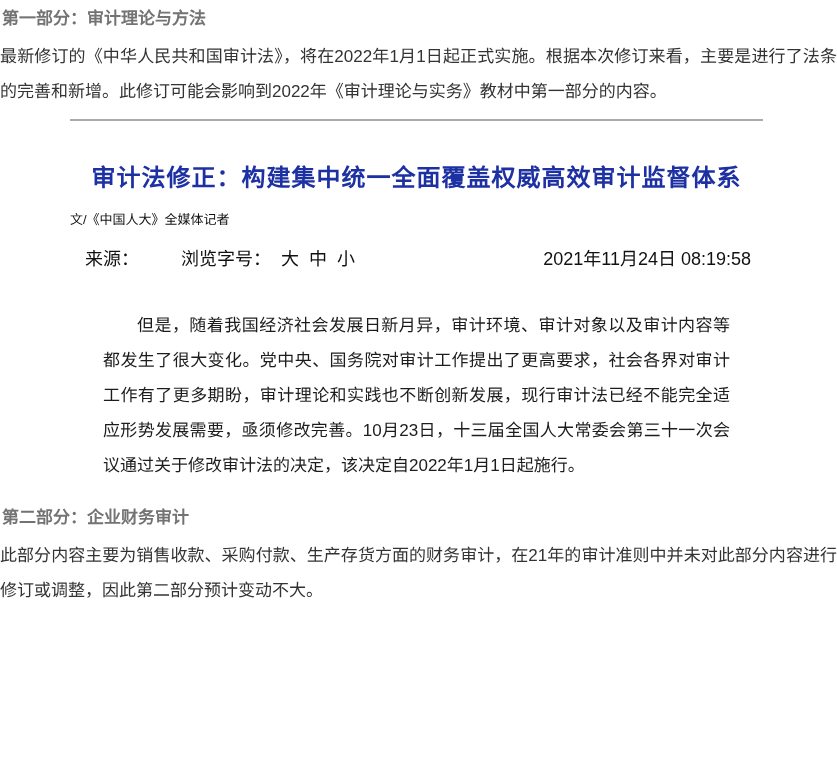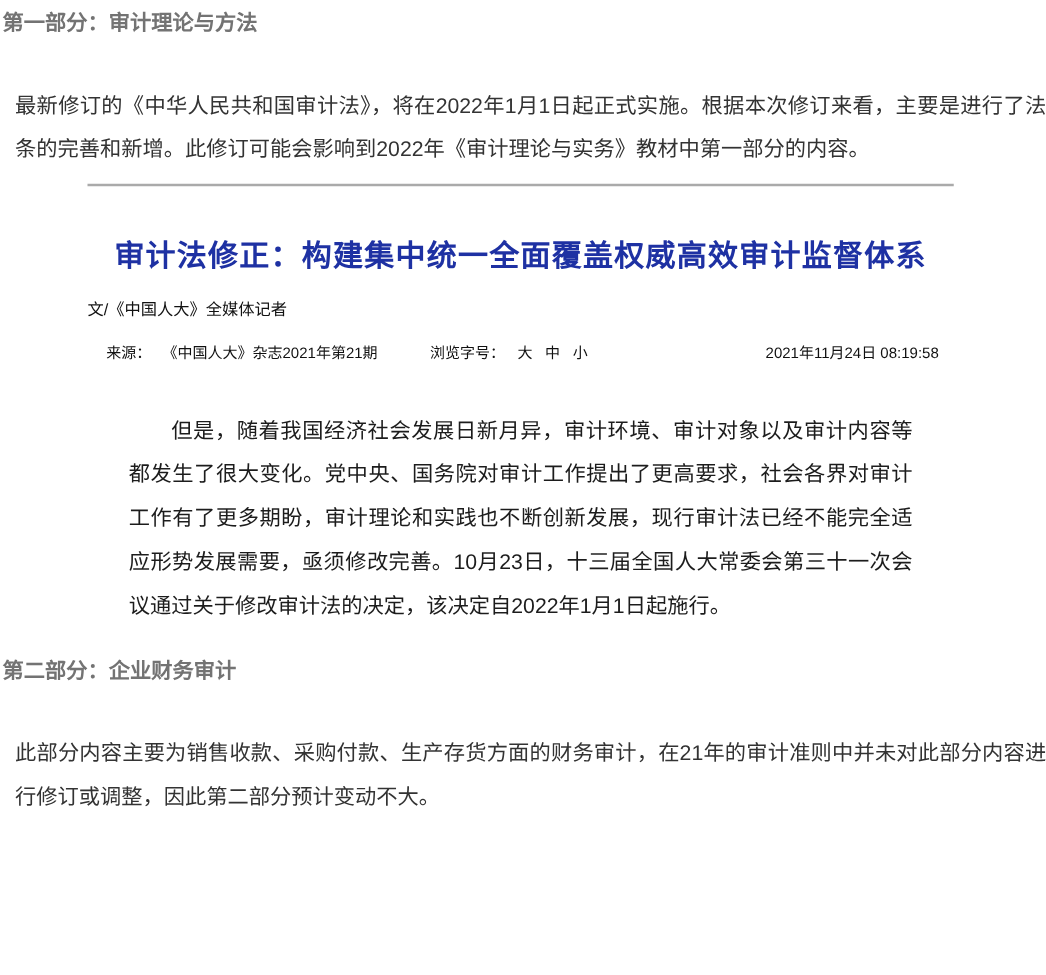--- a/index.html
+++ b/index.html
@@ -17,26 +17,25 @@
   .section-heading {
     font-size: 17px;
     font-weight: bold;
     color: #737373;
     padding-left: 2px;
     line-height: 22px;
   }
 
   
   .outer-para {
-    margin-top: 37px;
+    margin-top: 9px;
     font-size: 17px;
     line-height: 35px;
     color: #333333;
     text-align: justify;
-    padding-left: 12px;
   }
 
   
   .article-divider {
     width: 693px;
     margin: 10px 74px 0 70px;
     border: none;
     border-top: 2px solid #aaaaaa;
     height: 0;
   }
@@ -59,21 +58,21 @@
     margin-top: 17px;
     text-align: left;
     font-size: 13px;
     color: #111111;
   }
 
   .source-row {
     margin-top: 16px;
     display: flex;
     align-items: baseline;
-    font-size: 12px;
+    font-size: 18px;
     color: #111111;
     padding: 0 12px 0 15px;
     white-space: nowrap;
   }
   .source-row .source-value { margin-left: 9px; }
   .source-row .fontsize-label { margin-left: 42px; }
   .fontsize-option {
     margin-left: 10px;
     cursor: pointer;
   }
@@ -105,21 +104,20 @@
 <hr class="article-divider">
 
 <div class="article">
 
   <div class="article-title">审计法修正：构建集中统一全面覆盖权威高效审计监督体系</div>
 
   <div class="article-byline">文/《中国人大》全媒体记者</div>
 
   <div class="source-row">
     <span class="source-label">来源：</span>
-    <span class="source-value">《中国人大》杂志2021年第21期</span>
     <span class="fontsize-label">浏览字号：</span>
     <span class="fontsize-option">大</span>
     <span class="fontsize-option">中</span>
     <span class="fontsize-option">小</span>
     <span class="datetime">2021年11月24日 08:19:58</span>
   </div>
 
   <div class="article-body">
     <p>但是，随着我国经济社会发展日新月异，审计环境、审计对象以及审计内容等都发生了很大变化。党中央、国务院对审计工作提出了更高要求，社会各界对审计工作有了更多期盼，审计理论和实践也不断创新发展，现行审计法已经不能完全适应形势发展需要，亟须修改完善。10月23日，十三届全国人大常委会第三十一次会议通过关于修改审计法的决定，该决定自2022年1月1日起施行。</p>
   </div>

